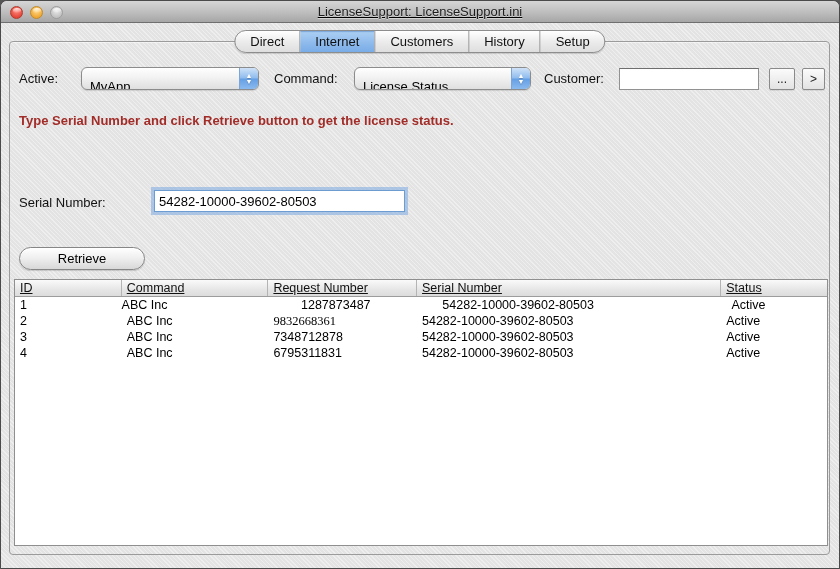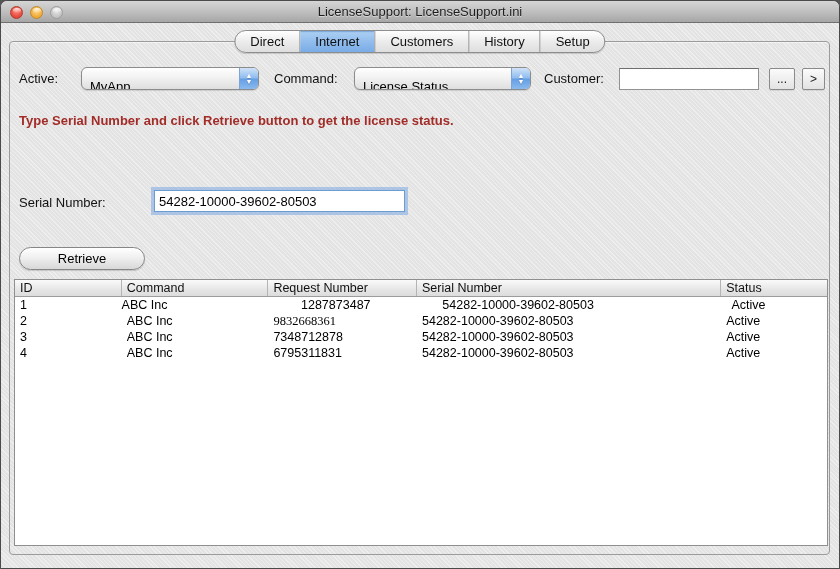--- a/index.html
+++ b/index.html
@@ -9,21 +9,21 @@
     font-family:"Liberation Sans","DejaVu Sans",sans-serif;
     background:#E7E7E7;
     background-image:repeating-linear-gradient(45deg, rgba(255,255,255,.30) 0 1px, rgba(0,0,0,0.015) 1px 3px);
     border:1px solid #4a4a4a;border-radius:7px 7px 0 0;
   }
   
   .titlebar{
     position:absolute;left:0;top:0;width:100%;height:22px;
     background:linear-gradient(#D6D6D6,#BDBDBD 55%,#A6A6A6);
     border-bottom:1px solid #6f6f6f;border-radius:6px 6px 0 0;
-    display:flex;align-items:center;
+    display:flex;align-items:center;text-decoration:underline;
   }
   .traffic{position:absolute;left:9px;top:5px;display:flex;gap:7px;}
   .light{width:13px;height:13px;border-radius:50%;position:relative;}
   .light::after{content:"";position:absolute;left:2px;top:1px;width:8px;height:5px;border-radius:50%;
     background:linear-gradient(rgba(255,255,255,.85),rgba(255,255,255,0));}
   .light.red{background:radial-gradient(circle at 50% 35%,#FF8A7E,#E4473A 70%);border:1px solid #B03A2E;}
   .light.yellow{background:radial-gradient(circle at 50% 35%,#FFD98A,#F0A835 70%);border:1px solid #C08A2B;}
   .light.gray{background:radial-gradient(circle at 50% 35%,#E8E8E8,#C2C2C2 70%);border:1px solid #9d9d9d;}
   .title{
     width:100%;text-align:center;font-size:13px;color:#1d1d1d;
@@ -99,21 +99,21 @@
     position:absolute;left:13px;top:278px;width:814px;height:267px;
     border:1px solid #8f8f8f;background:#fff;overflow:hidden;
   }
   .thead{
     display:flex;height:17px;
     background:linear-gradient(#FAFAFA,#E6E6E6 60%,#DCDCDC);
     border-bottom:1px solid #9c9c9c;
   }
   .th{
     font-size:12.5px;color:#111;padding:1px 0 0 5px;
-    border-right:1px solid #B4B4B4;overflow:hidden;white-space:nowrap;
+    border-right:1px solid #B4B4B4;overflow:hidden;white-space:nowrap;text-decoration:underline;
   }
   .th:last-child{border-right:none;}
   .trow{display:flex;height:16px;}
   .td{
     font-size:12.5px;color:#000;padding:1px 0 0 5px;line-height:14px;
     overflow:hidden;white-space:nowrap;
   }
 </style>
 </head>
 <body>

